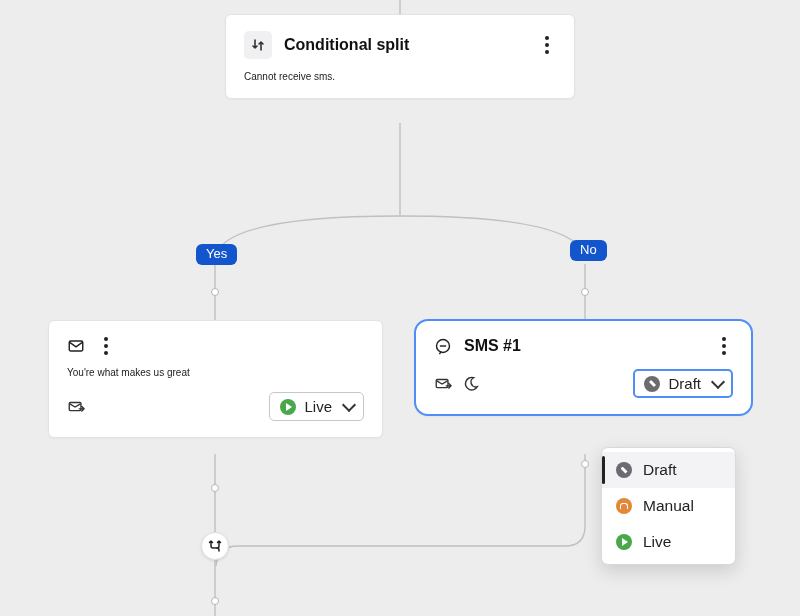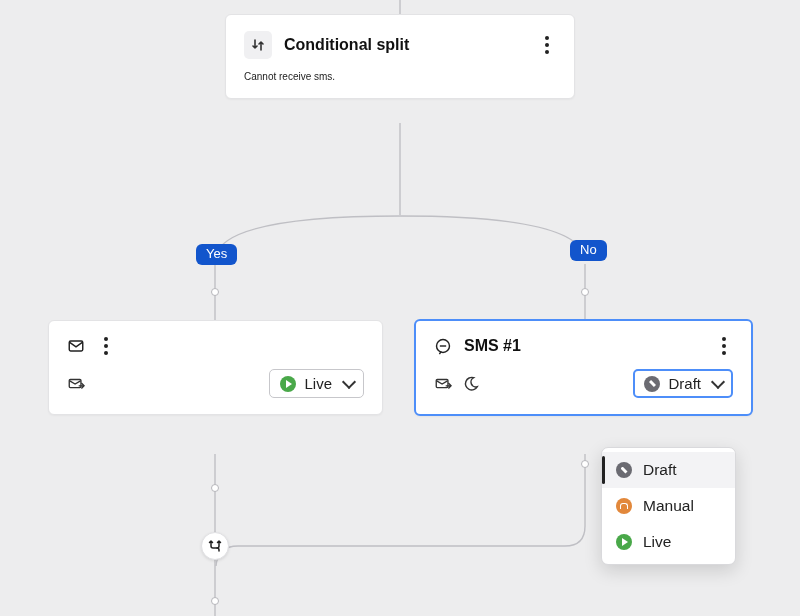--- a/index.html
+++ b/index.html
@@ -244,40 +244,41 @@
         <rect x="2.5" y="4.5" width="15" height="11" rx="1.5" stroke="#222" stroke-width="1.6"></rect>
         <path d="M3 6 L10 11 L17 6" stroke="#222" stroke-width="1.6" fill="none"></path>
       </svg>
     </div>
     <div class="kebab">
         <span></span>
         <span></span>
         <span></span>
       </div>
   </div>
+  <div class="card-body">You're what makes us great</div>
   <div class="card-footer">
     <div class="tiny-icon">
       <svg width="18" height="18" viewBox="0 0 20 20" fill="none">
         <rect x="2.5" y="5" width="13" height="9" rx="1.2" stroke="#333" stroke-width="1.5"></rect>
         <path d="M3 6.5 L9 10 L15 6.5" stroke="#333" stroke-width="1.5" fill="none"></path>
         <path d="M13 12 L19 12 M16 9 L19 12 L16 15" stroke="#333" stroke-width="1.5" fill="none"></path>
       </svg>
     </div>
     <div class="footer-spacer"></div>
     <div class="status-btn">
       <div class="dot-icon dot-green">
           <div class="tri-white"></div>
         </div>
       <span>Live</span>
       <div class="chev-down"></div>
     </div>
   </div>
 </div>
 
-<div class="card selected" style="left:414px; top:319px; width:339px;">
+<div class="card selected" style="left:414px; top:319px; width:339px;border-radius:14px;">
   <div class="card-header">
     <div class="iconflat">
       <svg width="18" height="18" viewBox="0 0 20 20" fill="none">
         <circle cx="10" cy="10" r="7.2" stroke="#222" stroke-width="1.6"></circle>
         <path d="M6.5 10 L13.5 10" stroke="#222" stroke-width="1.6"></path>
         <path d="M8 16 L6 19" stroke="#222" stroke-width="1.6"></path>
       </svg>
     </div>
     <div class="card-title">SMS #1</div>
     <div class="kebab">

